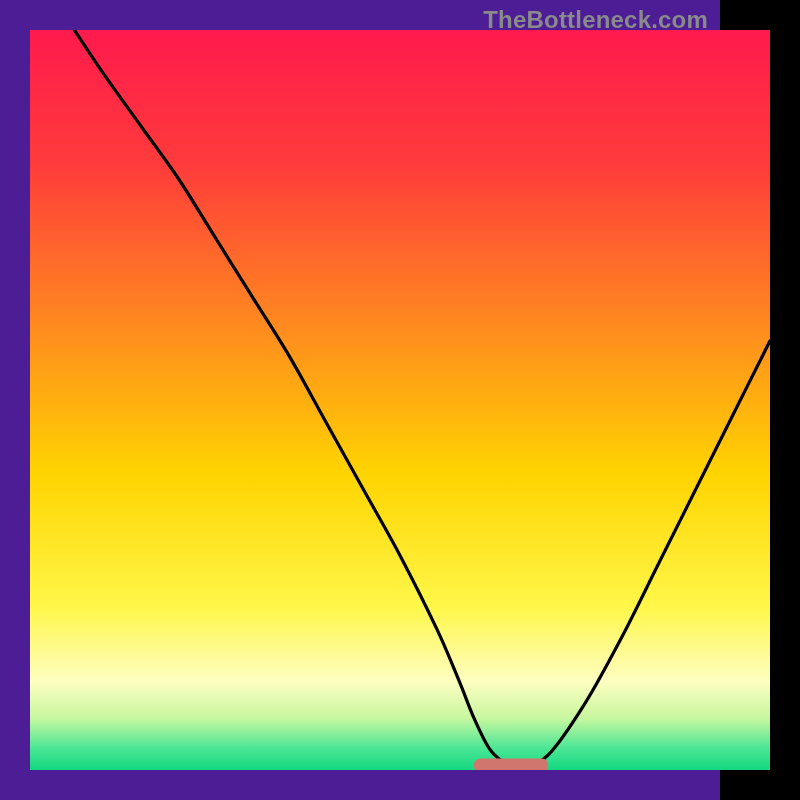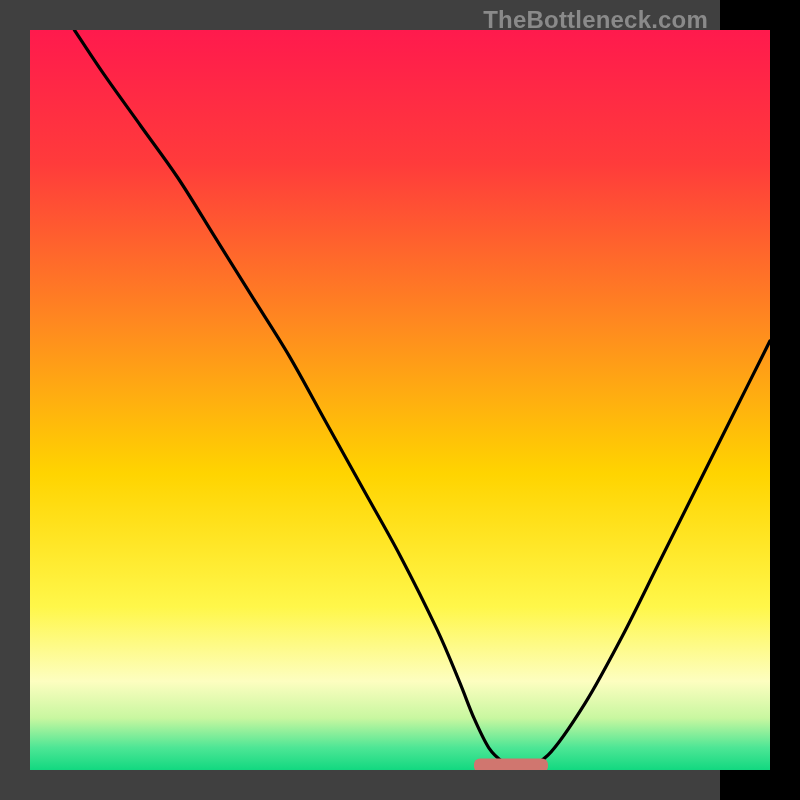--- a/index.html
+++ b/index.html
@@ -9,21 +9,21 @@
     height: 800px;
     background: #000000;
     overflow: hidden;
   }
   .frame {
     position: absolute;
     left: 0;
     top: 0;
     width: 720px;
     height: 800px;
-    background: #404040;
+    background: #4c1d95;
   }
   .plot-area {
     position: absolute;
     left: 30px;
     top: 30px;
     width: 740px;
     height: 740px;
   }
   .watermark {
     position: absolute;

